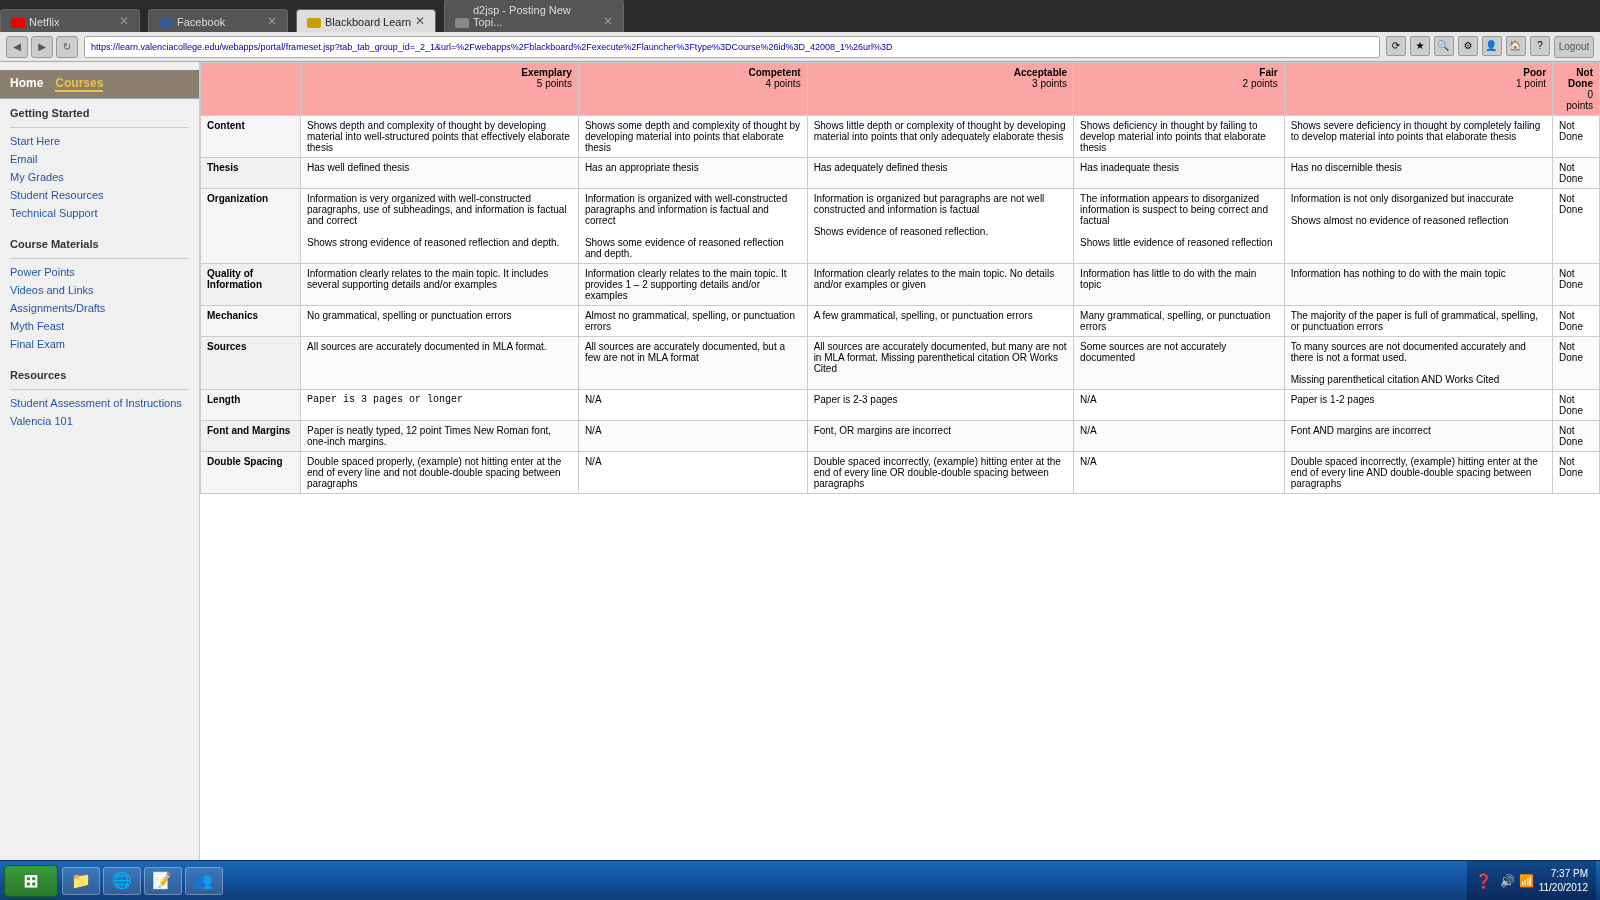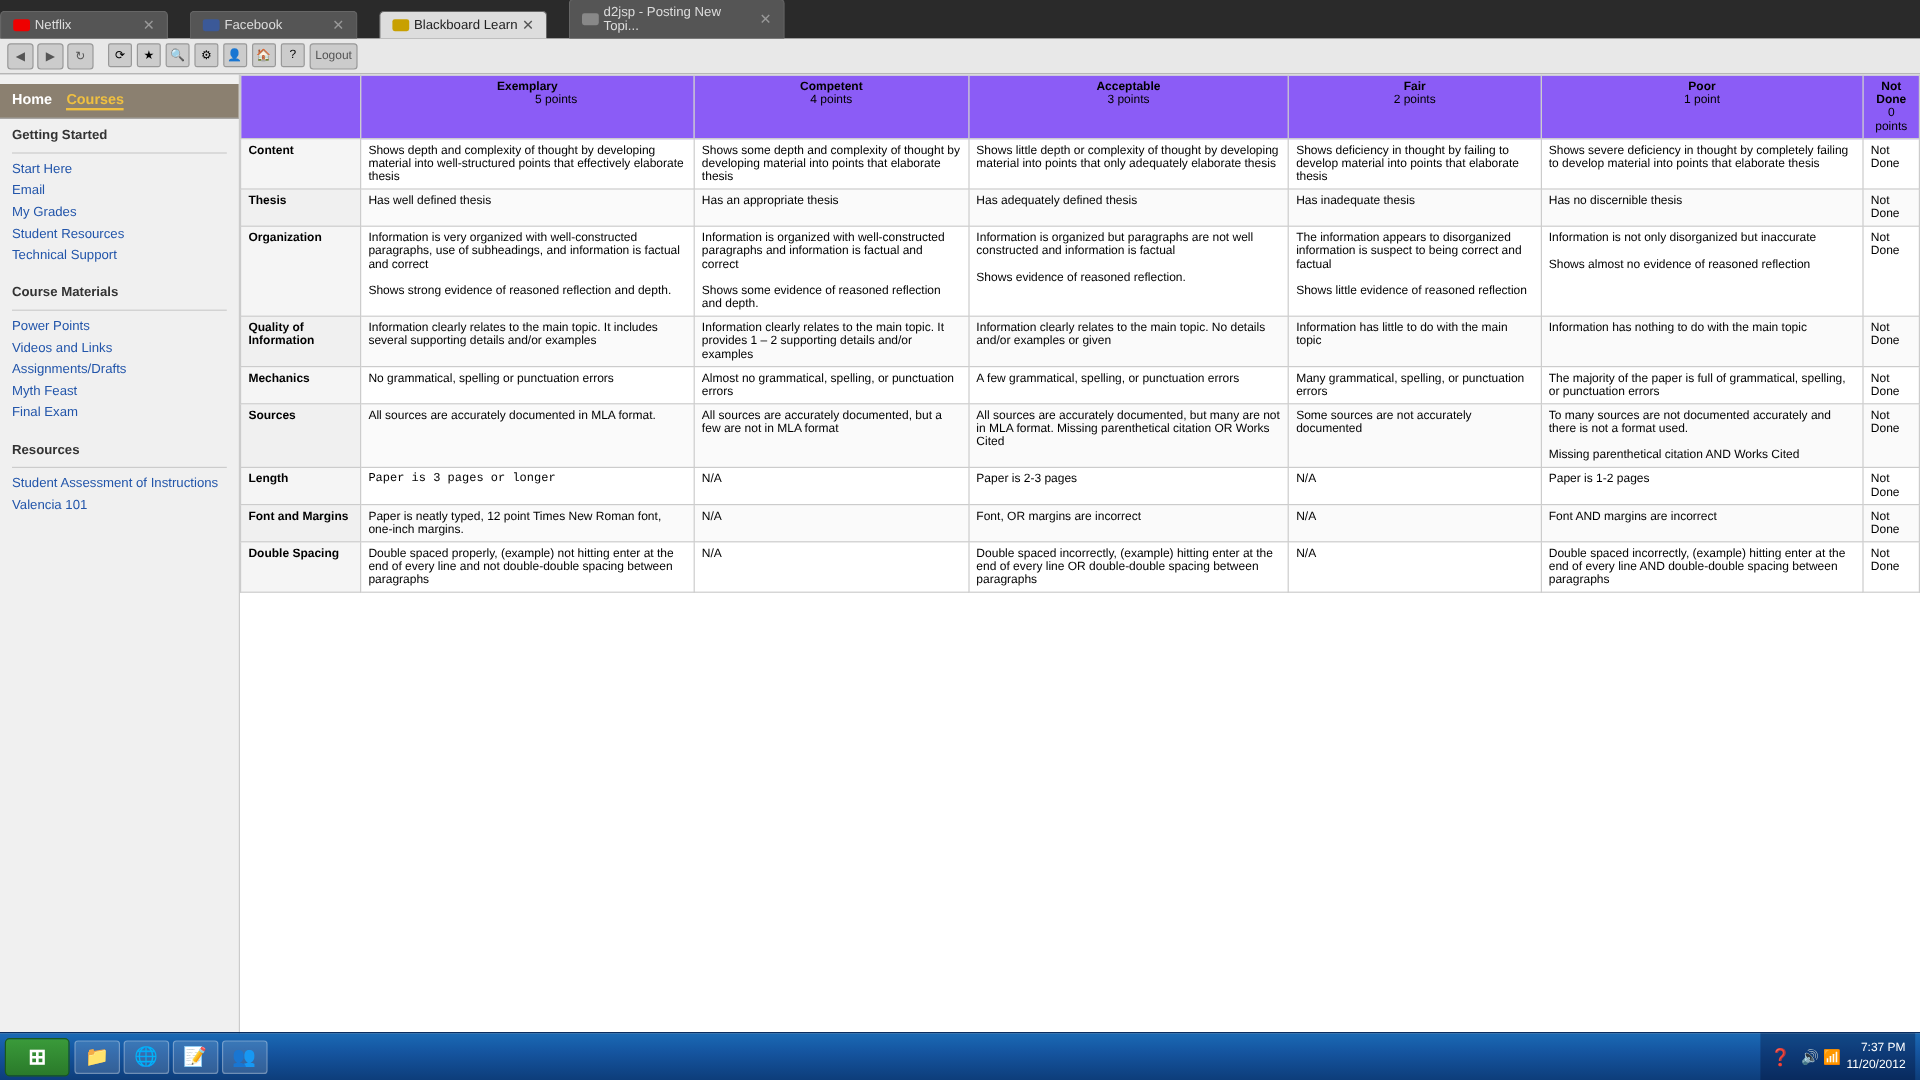--- a/index.html
+++ b/index.html
@@ -1,21 +1,21 @@
 <!DOCTYPE html>
 <html><head>
   <meta charset="utf-8">
   <style>
     * { margin: 0; padding: 0; box-sizing: border-box; }
     body { font-family: Arial, sans-serif; font-size: 11px; background: #c8c8d8; overflow: hidden; }
 
     
     .browser-chrome { background: #3a3a3a; width: 1600px; }
     .tab-bar { display: flex; align-items: flex-end; background: #2a2a2a; padding-top: 4px; height: 32px; }
-    .tab { display: flex; align-items: center; padding: 4px 10px; background: #555; color: #ddd; font-size: 11px; border-radius: 4px 4px 0 0; margin-right: 18px; min-width: 140px; max-width: 180px; cursor: pointer; border: 1px solid #666; border-bottom: none; }
+    .tab { display: flex; align-items: flex-end; padding: 4px 10px; background: #555; color: #ddd; font-size: 11px; border-radius: 4px 4px 0 0; margin-right: 8px; min-width: 140px; max-width: 180px; cursor: pointer; border: 1px solid #666; border-bottom: none; }
     .tab.active { background: #ddd; color: #222; }
     .tab .tab-close { margin-left: auto; color: #999; font-size: 12px; }
     .tab.active .tab-close { color: #555; }
 
     .nav-bar { display: flex; align-items: center; background: #e8e8e8; padding: 3px 6px; height: 30px; border-bottom: 1px solid #aaa; }
     .nav-buttons { display: flex; gap: 3px; margin-right: 6px; }
     .nav-btn { width: 22px; height: 22px; background: #ccc; border: 1px solid #999; border-radius: 3px; cursor: pointer; display: flex; align-items: center; justify-content: center; font-size: 10px; color: #555; }
     .address-bar { flex: 1; height: 22px; background: white; border: 1px solid #aaa; border-radius: 2px; padding: 0 6px; font-size: 10px; color: #00a; display: flex; align-items: center; }
     .address-bar span { color: #00a; font-size: 10px; }
     .nav-icons { display: flex; gap: 4px; margin-left: 6px; }
@@ -32,21 +32,21 @@
     .sidebar-section-title { font-weight: bold; font-size: 11px; color: #333; padding: 8px 10px 4px 10px; }
     .sidebar-divider { border: none; border-top: 1px solid #ccc; margin: 4px 10px; }
     .sidebar-link { display: block; padding: 3px 10px; color: #2255aa; font-size: 11px; text-decoration: none; cursor: pointer; }
 
     
     .content { flex: 1; background: white; overflow-y: auto; padding: 0; }
 
     
     .rubric-table { width: 100%; border-collapse: collapse; font-size: 10px; }
     .rubric-table th, .rubric-table td { border: 1px solid #ccc; padding: 4px 6px; vertical-align: top; }
-    .rubric-table th { background: #8b5cf6; text-align: center; font-weight: bold; font-size: 10px; }
+    .rubric-table th { background: #fca5a5; text-align: right; font-weight: bold; font-size: 10px; }
     .rubric-table td:first-child { font-weight: bold; background: #f5f5f5; width: 100px; }
     .rubric-table tr:nth-child(even) td { background: #fafafa; }
     .rubric-table tr:nth-child(even) td:first-child { background: #f0f0f0; }
 
     
     .taskbar { position: fixed; bottom: 0; left: 0; width: 1600px; height: 40px; background: linear-gradient(to bottom, #1a6ab5 0%, #1555a0 40%, #0d3d7a 100%); display: flex; align-items: center; padding: 0 4px; border-top: 1px solid #0a2d60; }
     .start-btn { width: 54px; height: 32px; background: linear-gradient(to bottom, #3a9a3a 0%, #2a7a2a 100%); border-radius: 4px; display: flex; align-items: center; justify-content: center; color: white; font-size: 11px; font-weight: bold; cursor: pointer; border: 1px solid #1a5a1a; margin-right: 4px; }
     .taskbar-app { height: 28px; background: rgba(255,255,255,0.15); border: 1px solid rgba(255,255,255,0.3); border-radius: 3px; display: flex; align-items: center; padding: 0 8px; margin-right: 3px; cursor: pointer; }
     .taskbar-spacer { flex: 1; }
     .taskbar-right { display: flex; align-items: center; background: rgba(0,0,30,0.3); padding: 0 8px; height: 100%; }
@@ -84,20 +84,23 @@
       <span>d2jsp - Posting New Topi...</span>
       <span class="tab-close">✕</span>
     </div>
   </div>
 
   <div class="nav-bar">
     <div class="nav-buttons">
       <div class="nav-btn">◀</div>
       <div class="nav-btn">▶</div>
       <div class="nav-btn">↻</div>
+    </div>
+    <div class="address-bar">
+      <span style="font-size:9px; color:#00a;">https://learn.valenciacollege.edu/webapps/portal/frameset.jsp?tab_tab_group_id=_2_1&amp;url=%2Fwebapps%2Fblackboard%2Fexecute%2Flauncher%3Ftype%3DCourse%26id%3D_42008_1%26url%3D</span>
     </div>
     <div class="nav-icons">
       <div class="nav-icon">⟳</div>
       <div class="nav-icon">★</div>
       <div class="nav-icon">🔍</div>
       <div class="nav-icon">⚙</div>
       <div class="nav-icon">👤</div>
       <div class="nav-icon">🏠</div>
       <div class="nav-icon">?</div>
       <div class="nav-btn" style="width:40px;font-size:10px;">Logout</div>

